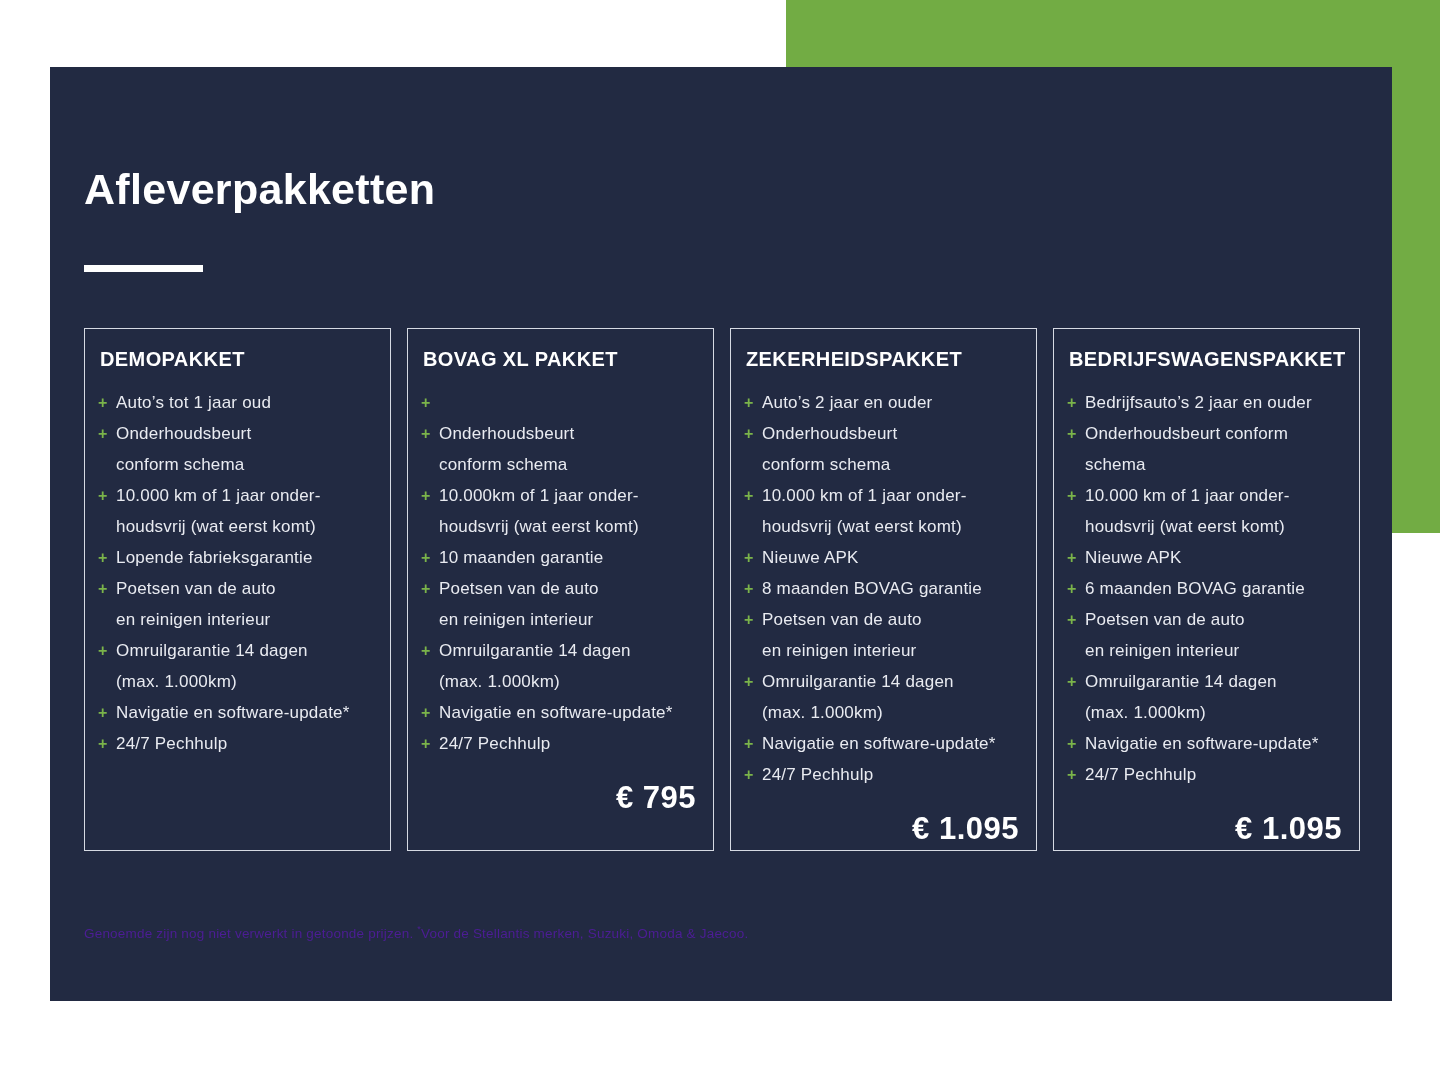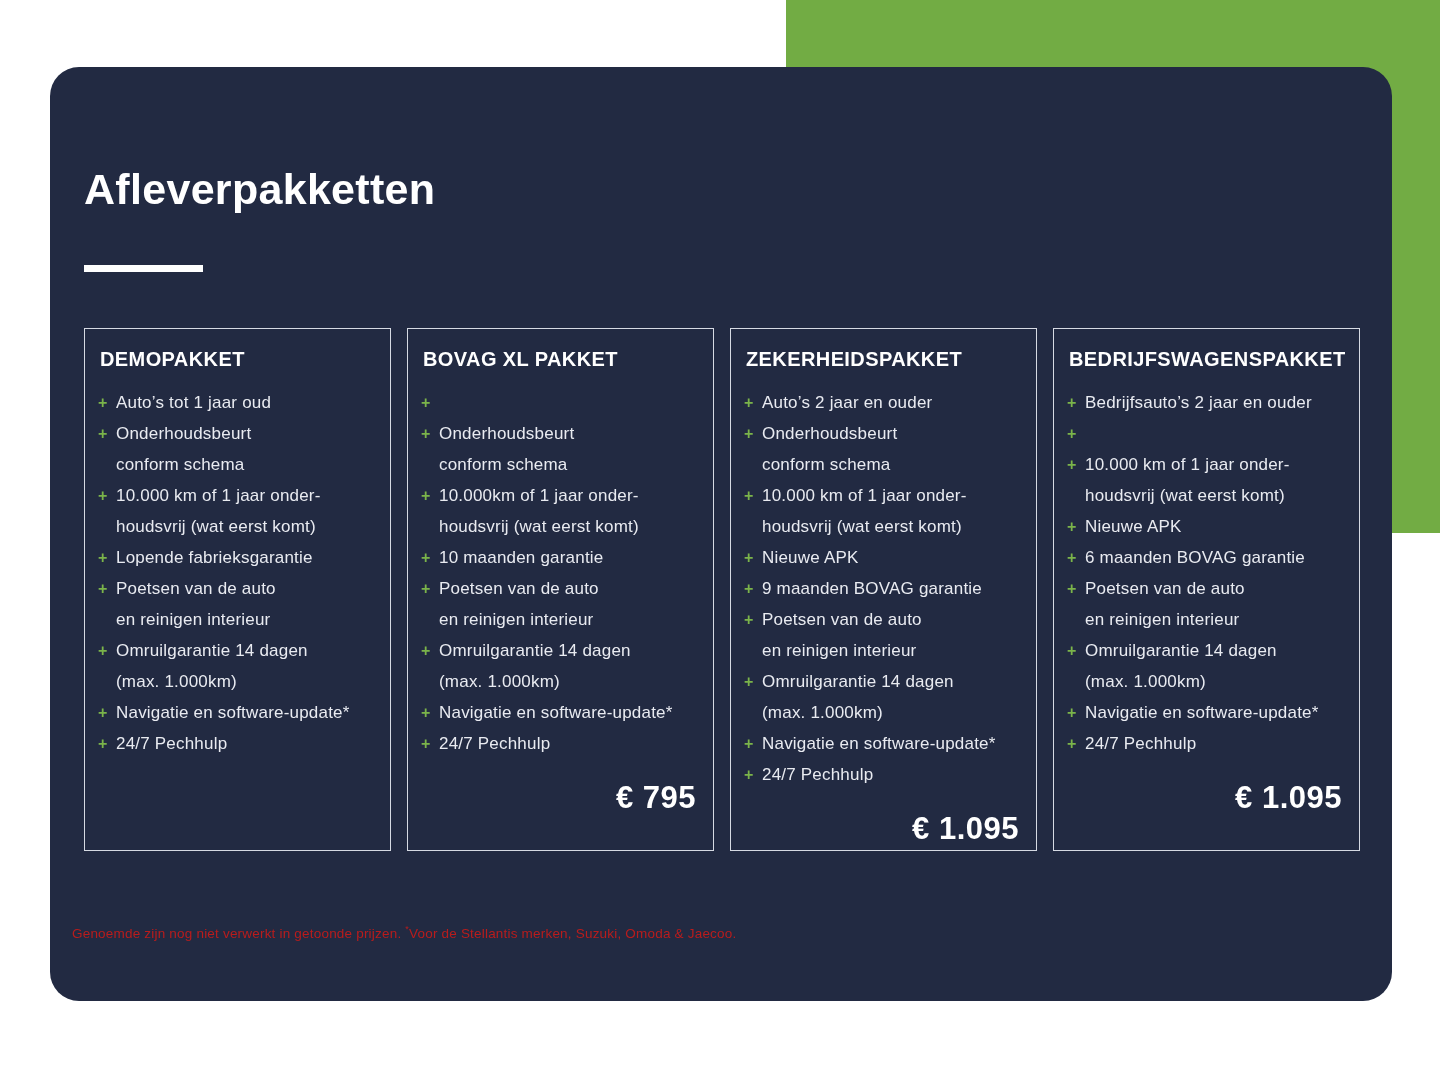--- a/index.html
+++ b/index.html
@@ -14,21 +14,20 @@
     position: absolute;
     left: 786px; top: 0;
     width: 654px; height: 533px;
     background: #72AC44;
   }
   .panel {
     position: absolute;
     left: 50px; top: 67px;
     width: 1342px; height: 934px;
     background: #222A42;
-    border-radius: 29px;
   }
   .page-title {
     position: absolute;
     left: 34px; top: 98px;
     font-size: 43px;
     font-weight: 700;
     color: #ffffff;
     letter-spacing: 0.3px;
   }
   .title-underline {
@@ -83,23 +82,23 @@
     margin-top: 21px;
     text-align: right;
     font-size: 31px;
     font-weight: 700;
     color: #ffffff;
     letter-spacing: 0.5px;
     padding-right: 3px;
   }
   .footnote {
     position: absolute;
-    left: 72px; top: 924px;
+    left: 84px; top: 924px;
     font-size: 13.5px;
-    color: #b91c1c;
+    color: #4c1d95;
     letter-spacing: 0.2px;
   }
   .footnote sup { font-size: 9px; }
 </style>
 </head>
 <body>
 
 <div class="green-block"></div>
 
 <div class="panel">
@@ -229,21 +228,21 @@
 houdsvrij (wat eerst komt)</span>
           </li>
 
           <li class="item">
             <span class="plus">+</span>
             <span class="item-text">Nieuwe APK</span>
           </li>
 
           <li class="item">
             <span class="plus">+</span>
-            <span class="item-text">9 maanden BOVAG garantie</span>
+            <span class="item-text">8 maanden BOVAG garantie</span>
           </li>
 
           <li class="item">
             <span class="plus">+</span>
             <span class="item-text">Poetsen van de auto
 en reinigen interieur</span>
           </li>
 
           <li class="item">
             <span class="plus">+</span>
@@ -268,20 +267,22 @@
       <h2 class="card-title">BEDRIJFSWAGENSPAKKET</h2>
       <ul class="items">
 
           <li class="item">
             <span class="plus">+</span>
             <span class="item-text">Bedrijfsauto’s 2 jaar en ouder</span>
           </li>
 
           <li class="item">
             <span class="plus">+</span>
+            <span class="item-text">Onderhoudsbeurt conform
+schema</span>
           </li>
 
           <li class="item">
             <span class="plus">+</span>
             <span class="item-text">10.000 km of 1 jaar onder-
 houdsvrij (wat eerst komt)</span>
           </li>
 
           <li class="item">
             <span class="plus">+</span>

